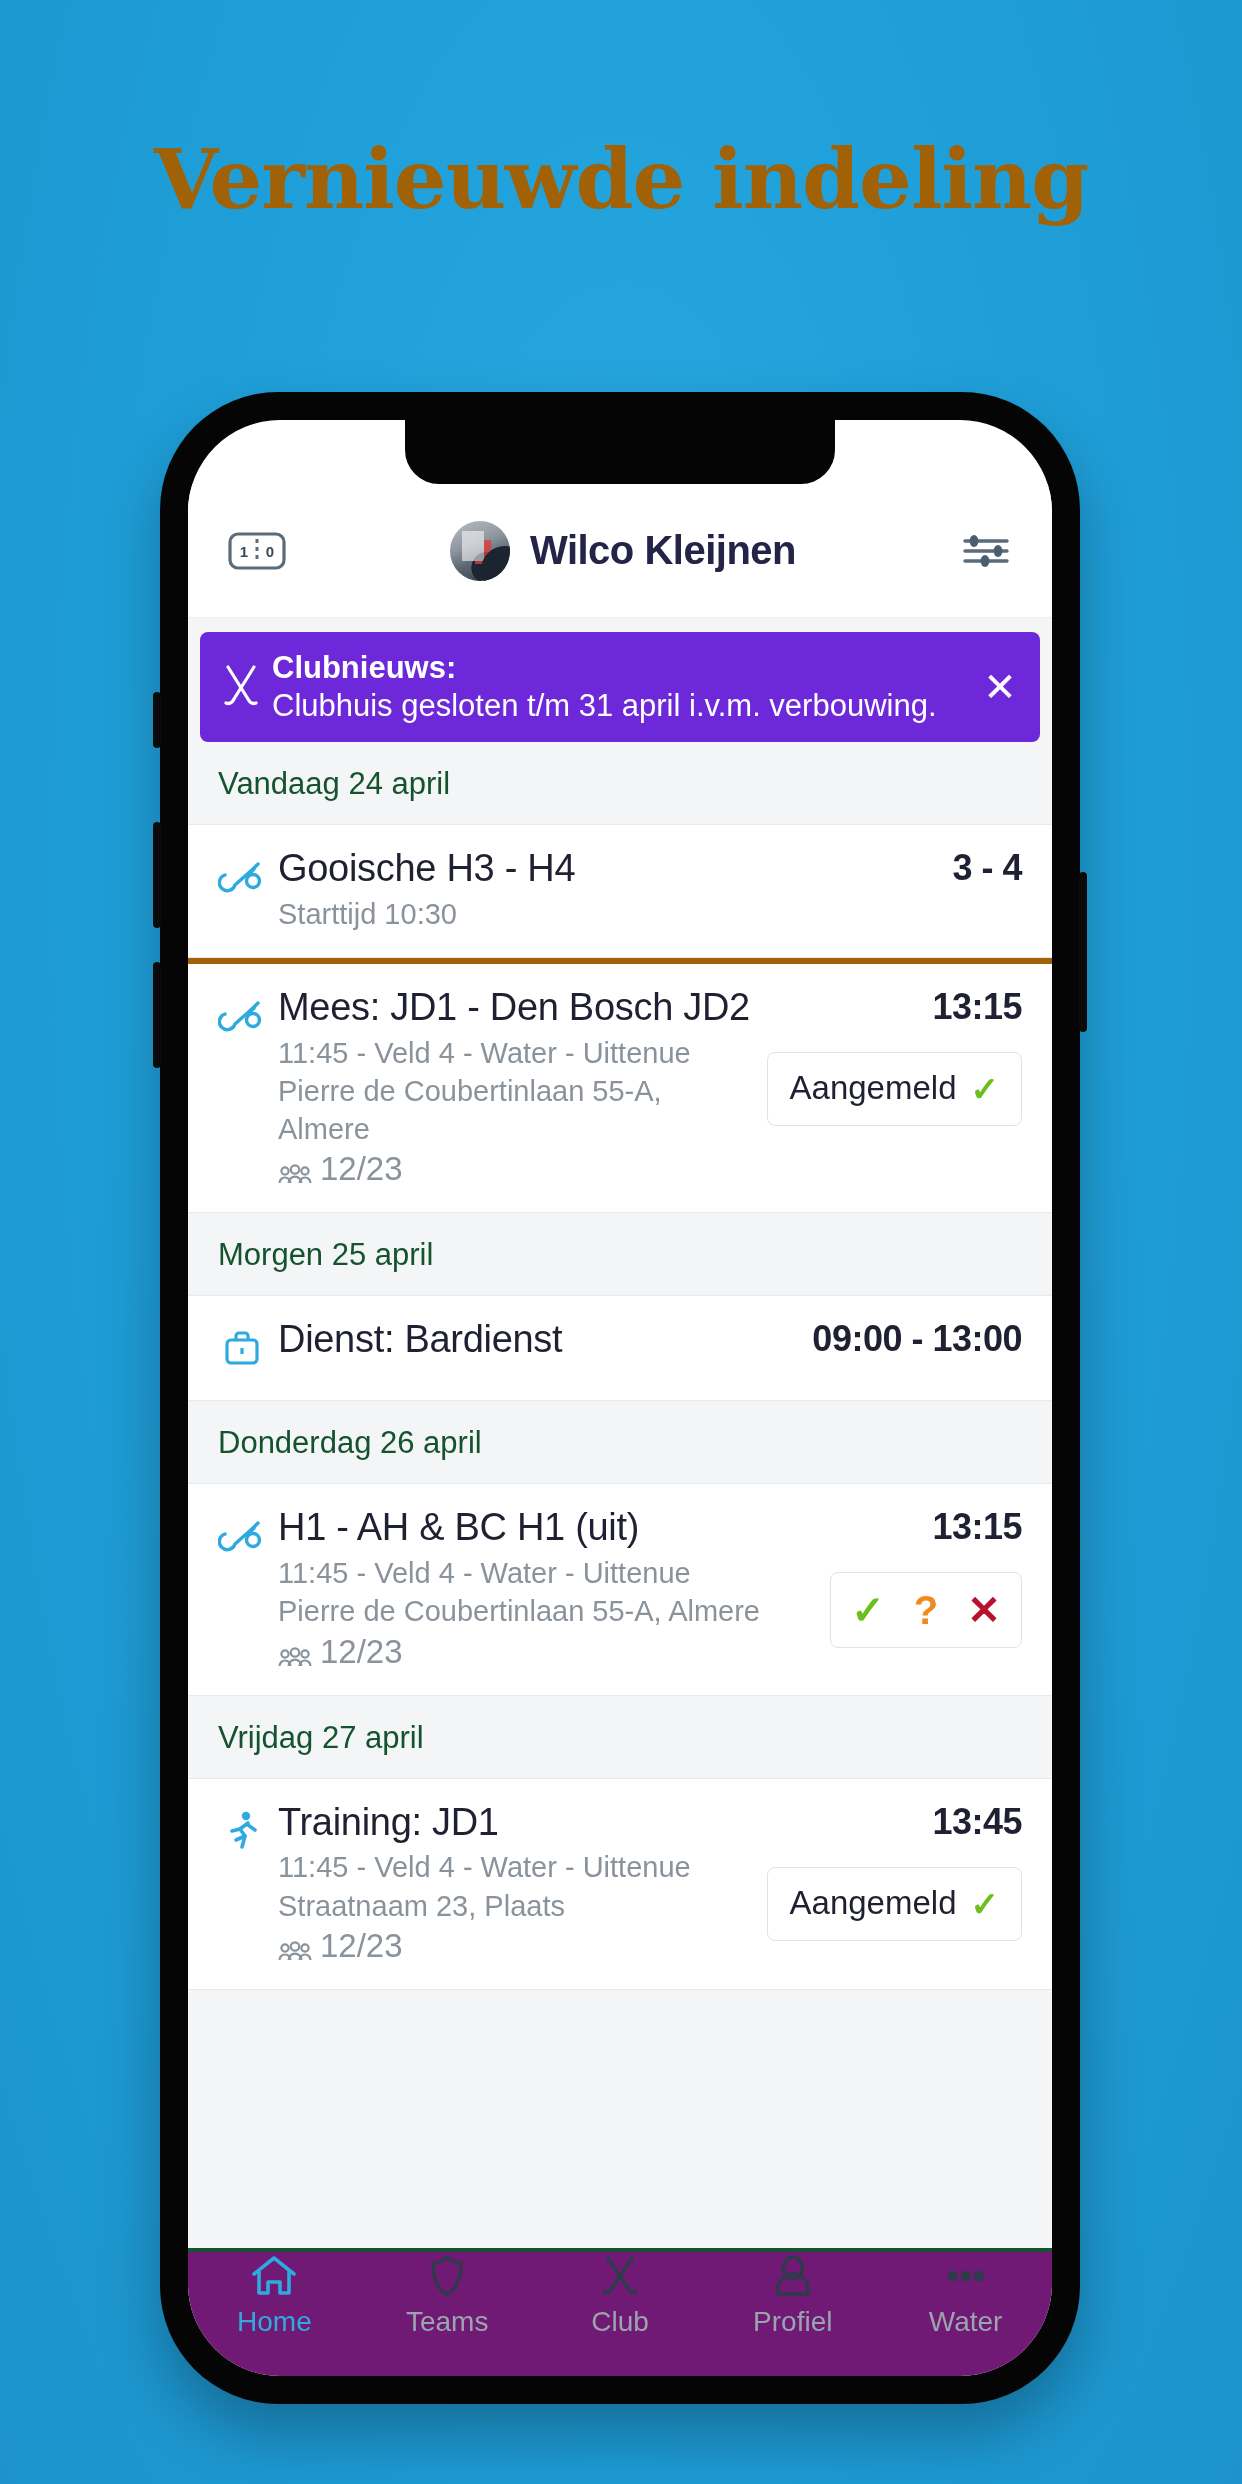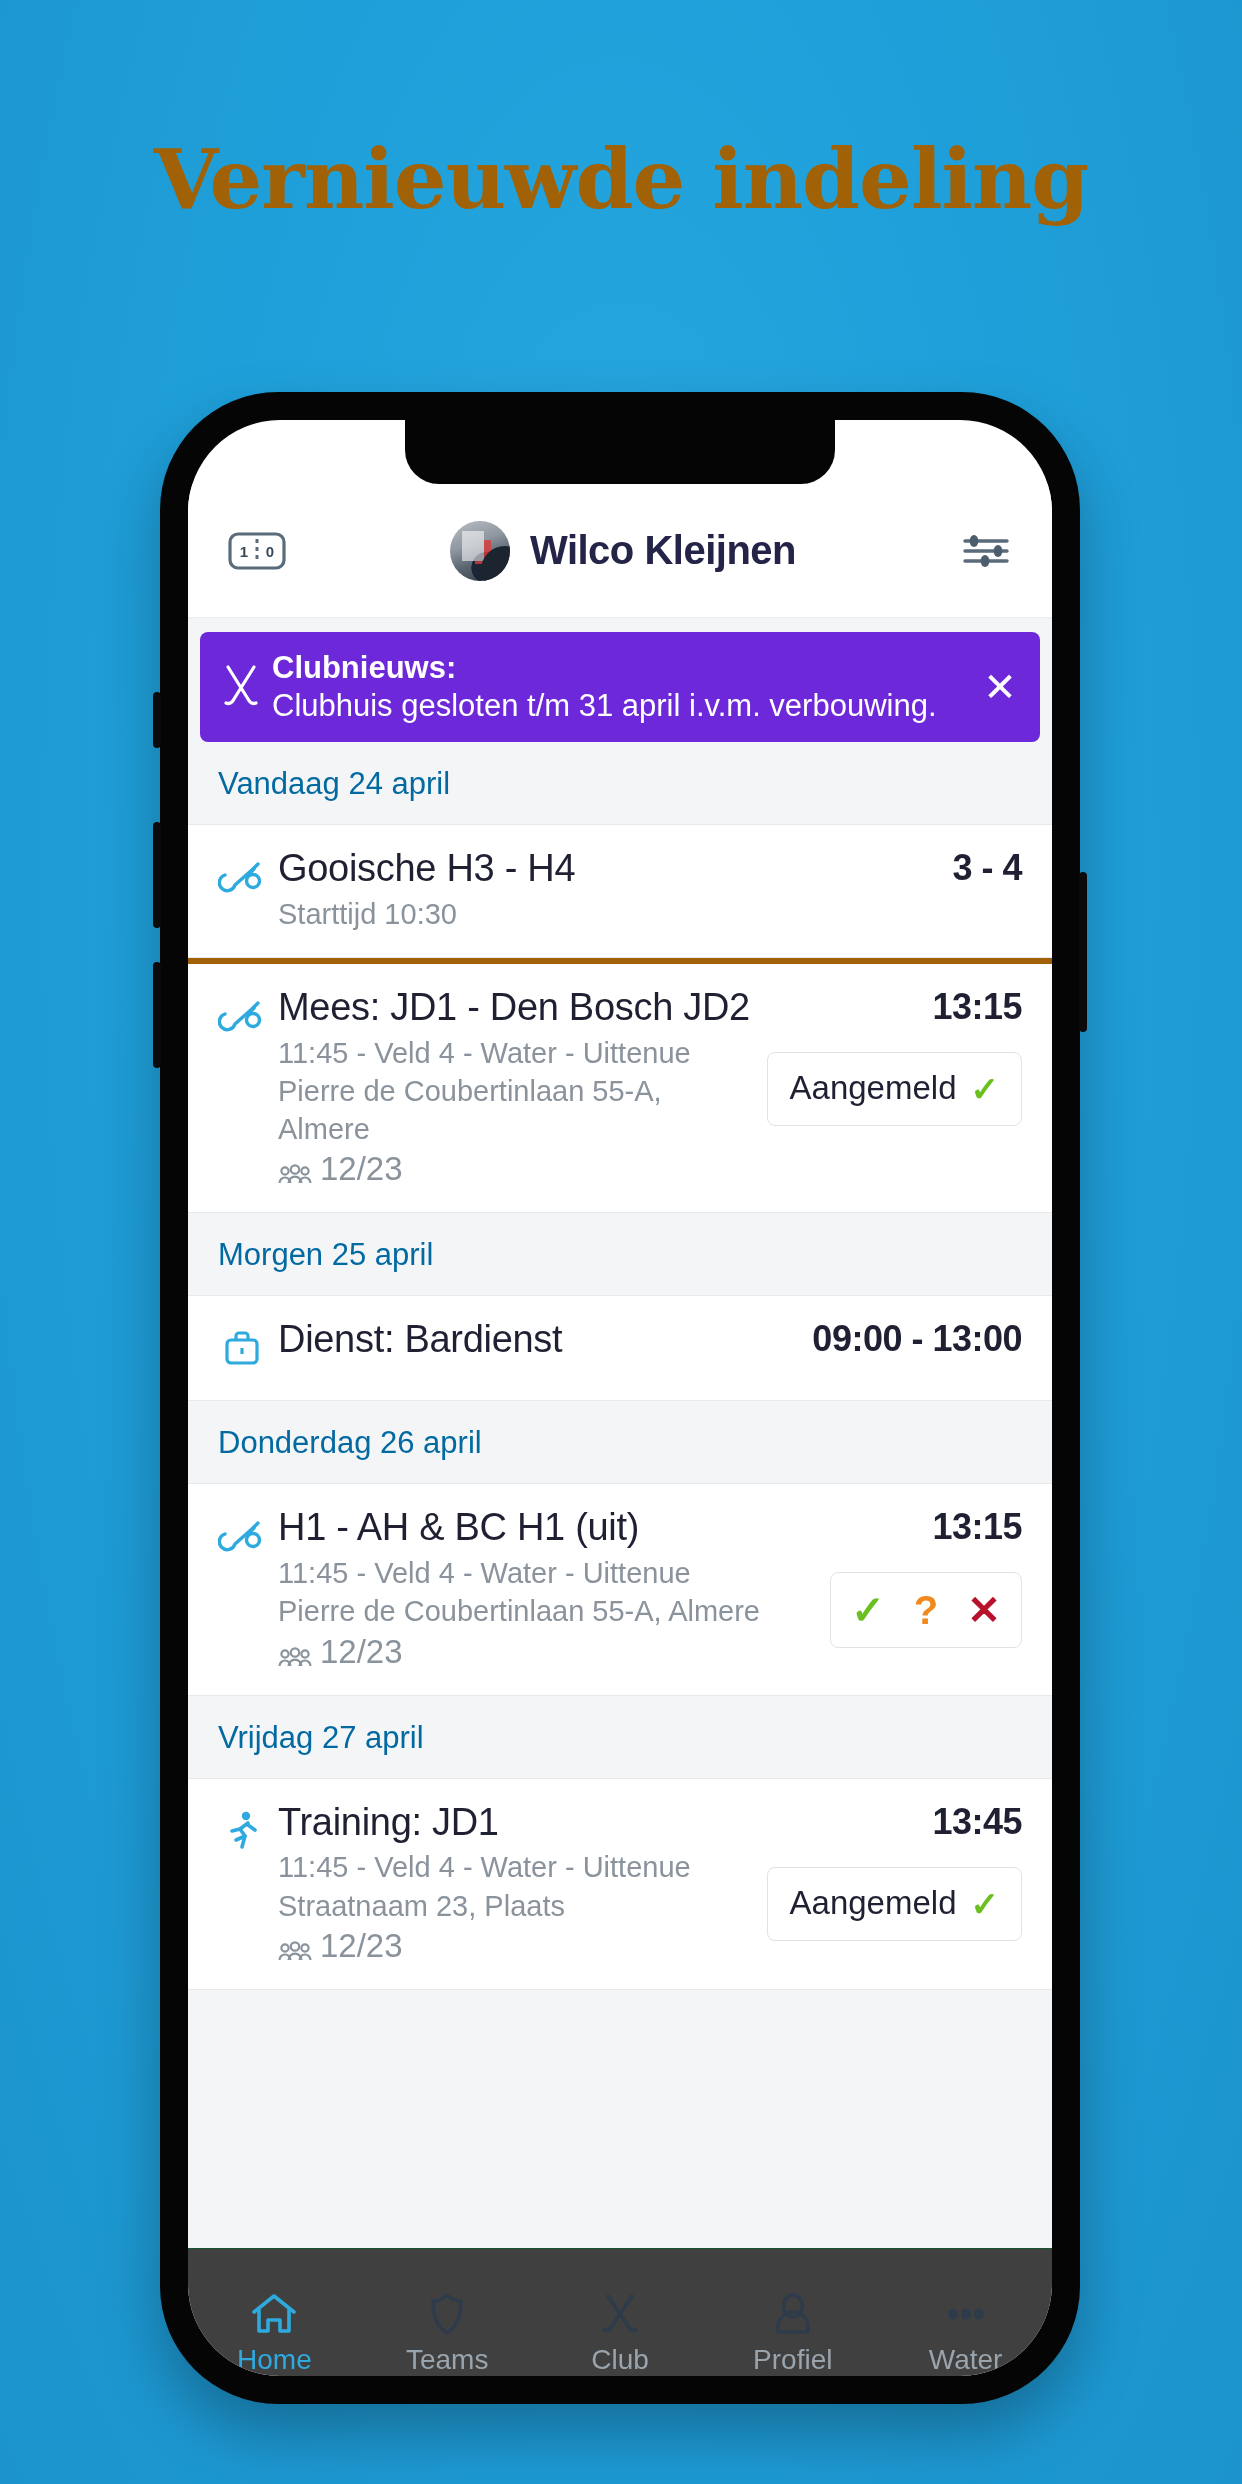--- a/index.html
+++ b/index.html
@@ -113,21 +113,21 @@
   .banner-title { font-size:31px; font-weight:700; line-height:1.22; }
   .banner-sub   { font-size:31px; font-weight:400; line-height:1.22; }
   .banner-close {
     width:44px; height:44px; flex:0 0 auto; margin-left:10px;
     display:flex; align-items:center; justify-content:center;
     font-size:40px; font-weight:300; color:#fff; line-height:1;
   }
 
   .day-header {
     background:#f4f5f7;
-    color:#0369a1;
+    color:#14532d;
     font-size:31px;
     padding:24px 48px 22px 30px;
   }
 
   .event {
     background:#fff;
     border-top:1px solid #e7eaed;
     border-bottom:1px solid #e7eaed;
     padding:22px 30px 24px 30px;
     display:flex;
@@ -181,22 +181,22 @@
   }
   .rsvp-yes { color:#6bbf1f; font-weight:700; }
   .rsvp-maybe { color:#f08a1e; font-weight:700; }
   .rsvp-no { color:#b8112b; font-weight:700; }
 
   .filler { height:70px; background:#f4f5f7; }
 
   
   .tabbar {
     position:absolute; bottom:0; left:0; right:0; height:128px;
-    background:#404040; border-top:1px solid #14532d;
-    display:flex; align-items:flex-end; z-index:10;
+    background:#701a75; border-top:4px solid #14532d;
+    display:flex; align-items:flex-start; z-index:10;
   }
   .tab {
     flex:1; display:flex; flex-direction:column;
     align-items:center; justify-content:center; gap:6px;
   }
   .tab svg { display:block; }
   .tab-label { font-size:28px; color:#9aa4ad; }
   .tab.active .tab-label { color:#2eaade; }
 </style>
 </head>

